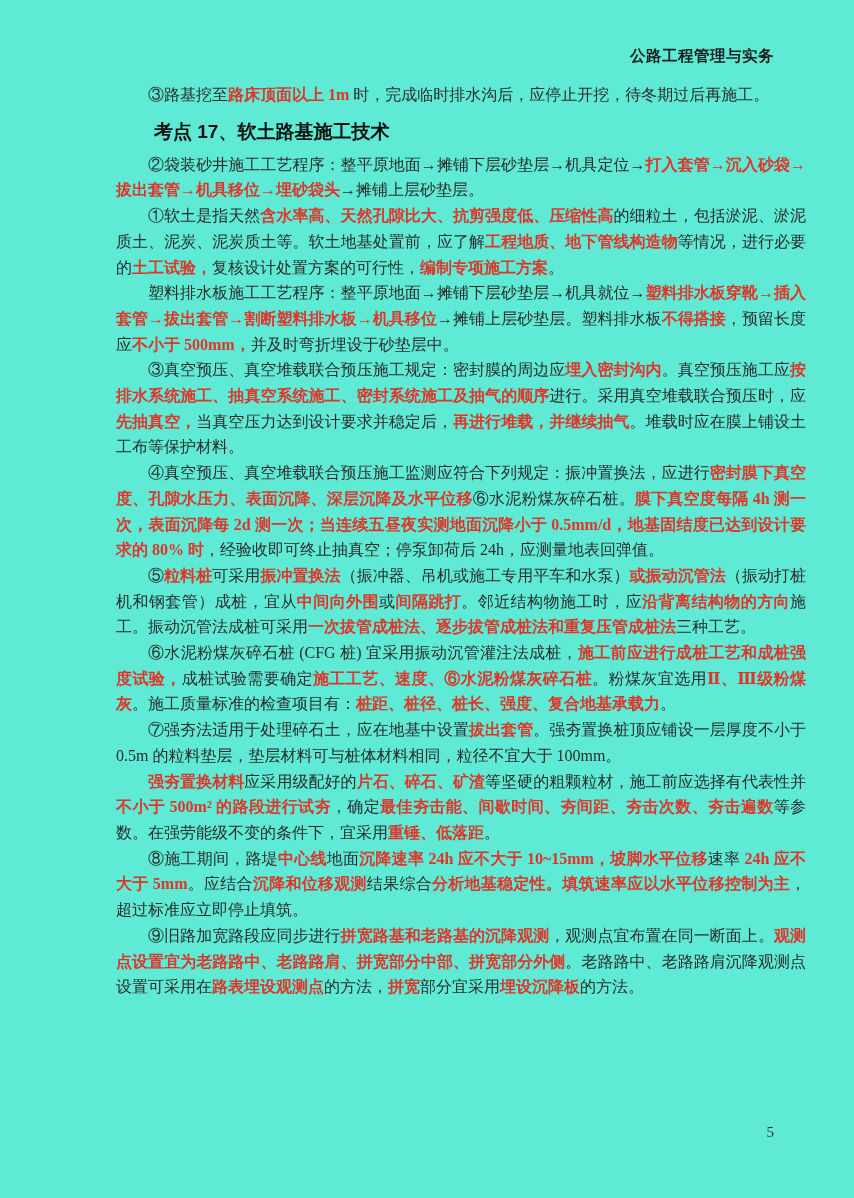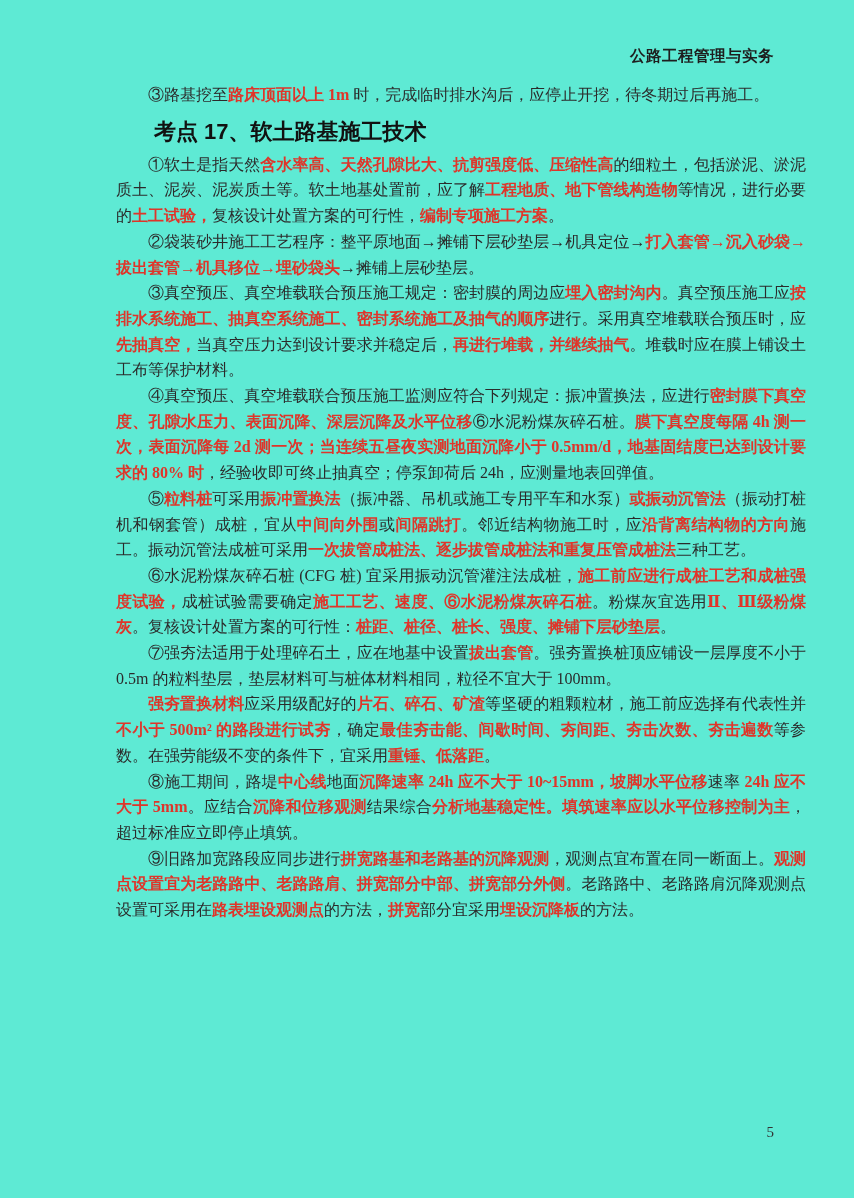--- a/index.html
+++ b/index.html
@@ -16,44 +16,45 @@
   }
   .content {
     position:absolute; top:82px; left:85px; width:690px;margin-left:31px;
   }
   .para {
     margin:0; font-size:16px; line-height:25.7px;
     text-align:justify; text-indent:2em; color:var(--ink);
   }
   .heading {
     font-family:"Liberation Sans","DejaVu Sans",sans-serif;
-    font-weight:bold; font-size:22px; line-height:26px; color:#111;
+    font-weight:bold; font-size:19px; line-height:26px; color:#111;
     margin:11px 0 7px 0; padding-left:38px;
   }
   .seg.red { color:var(--red); font-weight:bold; }
   .page-number {
     position:absolute; right:80px; top:1124px;
     font-size:15px; color:#333;
   }
 </style>
 </head>
 <body>
 
 <div class="page">
   <div class="doc-header">公路工程管理与实务</div>
 
   <div class="content">
       <p class="para"><span class="seg">③路基挖至</span><span class="seg red">路床顶面以上 1m</span><span class="seg"> 时，完成临时排水沟后，应停止开挖，待冬期过后再施工。</span></p>
       <div class="heading">考点 17、软土路基施工技术</div>
+      <p class="para"><span class="seg">②袋装砂井施工工艺程序：整平原地面→摊铺下层砂垫层→机具定位→</span><span class="seg red">打入套管→沉入砂袋→拔出套管→机具移位→埋砂袋头</span><span class="seg">→摊铺上层砂垫层。</span></p>
       <p class="para"><span class="seg">①软土是指天然</span><span class="seg red">含水率高、天然孔隙比大、抗剪强度低、压缩性高</span><span class="seg">的细粒土，包括淤泥、淤泥质土、泥炭、泥炭质土等。软土地基处置前，应了解</span><span class="seg red">工程地质、地下管线构造物</span><span class="seg">等情况，进行必要的</span><span class="seg red">土工试验，</span><span class="seg">复核设计处置方案的可行性，</span><span class="seg red">编制专项施工方案</span><span class="seg">。</span></p>
-      <p class="para"><span class="seg">②袋装砂井施工工艺程序：整平原地面→摊铺下层砂垫层→机具定位→</span><span class="seg red">打入套管→沉入砂袋→拔出套管→机具移位→埋砂袋头</span><span class="seg">→摊铺上层砂垫层。</span></p>
+      <p class="para"><span class="seg">塑料排水板施工工艺程序：整平原地面→摊铺下层砂垫层→机具就位→</span><span class="seg red">塑料排水板穿靴→插入套管→拔出套管→割断塑料排水板→机具移位</span><span class="seg">→摊铺上层砂垫层。塑料排水板</span><span class="seg red">不得搭接</span><span class="seg">，预留长度应</span><span class="seg red">不小于 500mm，</span><span class="seg">并及时弯折埋设于砂垫层中。</span></p>
       <p class="para"><span class="seg">③真空预压、真空堆载联合预压施工规定：密封膜的周边应</span><span class="seg red">埋入密封沟内</span><span class="seg">。真空预压施工应</span><span class="seg red">按排水系统施工、抽真空系统施工、密封系统施工及抽气的顺序</span><span class="seg">进行。采用真空堆载联合预压时，应</span><span class="seg red">先抽真空，</span><span class="seg">当真空压力达到设计要求并稳定后，</span><span class="seg red">再进行堆载，并继续抽气</span><span class="seg">。堆载时应在膜上铺设土工布等保护材料。</span></p>
       <p class="para"><span class="seg">④真空预压、真空堆载联合预压施工监测应符合下列规定：振冲置换法，应进行</span><span class="seg red">密封膜下真空度、孔隙水压力、表面沉降、深层沉降及水平位移</span><span class="seg">⑥水泥粉煤灰碎石桩。</span><span class="seg red">膜下真空度每隔 4h 测一次，表面沉降每 2d 测一次；当连续五昼夜实测地面沉降小于 0.5mm/d，地基固结度已达到设计要求的 80% 时</span><span class="seg">，经验收即可终止抽真空；停泵卸荷后 24h，应测量地表回弹值。</span></p>
       <p class="para"><span class="seg">⑤</span><span class="seg red">粒料桩</span><span class="seg">可采用</span><span class="seg red">振冲置换法</span><span class="seg">（振冲器、吊机或施工专用平车和水泵）</span><span class="seg red">或振动沉管法</span><span class="seg">（振动打桩机和钢套管）成桩，宜从</span><span class="seg red">中间向外围</span><span class="seg">或</span><span class="seg red">间隔跳打</span><span class="seg">。邻近结构物施工时，应</span><span class="seg red">沿背离结构物的方向</span><span class="seg">施工。振动沉管法成桩可采用</span><span class="seg red">一次拔管成桩法、逐步拔管成桩法和重复压管成桩法</span><span class="seg">三种工艺。</span></p>
-      <p class="para"><span class="seg">⑥水泥粉煤灰碎石桩 (CFG 桩) 宜采用振动沉管灌注法成桩，</span><span class="seg red">施工前应进行成桩工艺和成桩强度试验，</span><span class="seg">成桩试验需要确定</span><span class="seg red">施工工艺、速度、⑥水泥粉煤灰碎石桩</span><span class="seg">。粉煤灰宜选用</span><span class="seg red">Ⅱ、Ⅲ级粉煤灰</span><span class="seg">。复核设计处置方案的可行性：</span><span class="seg red">桩距、桩径、桩长、强度、摊铺下层砂垫层</span><span class="seg">。</span></p>
+      <p class="para"><span class="seg">⑥水泥粉煤灰碎石桩 (CFG 桩) 宜采用振动沉管灌注法成桩，</span><span class="seg red">施工前应进行成桩工艺和成桩强度试验，</span><span class="seg">成桩试验需要确定</span><span class="seg red">施工工艺、速度、⑥水泥粉煤灰碎石桩</span><span class="seg">。粉煤灰宜选用</span><span class="seg red">Ⅱ、Ⅲ级粉煤灰</span><span class="seg">。施工质量标准的检查项目有：</span><span class="seg red">桩距、桩径、桩长、强度、复合地基承载力</span><span class="seg">。</span></p>
       <p class="para"><span class="seg">⑦强夯法适用于处理碎石土，应在地基中设置</span><span class="seg red">拔出套管</span><span class="seg">。强夯置换桩顶应铺设一层厚度不小于 0.5m 的粒料垫层，垫层材料可与桩体材料相同，粒径不宜大于 100mm。</span></p>
       <p class="para"><span class="seg red">强夯置换材料</span><span class="seg">应采用级配好的</span><span class="seg red">片石、碎石、矿渣</span><span class="seg">等坚硬的粗颗粒材，施工前应选择有代表性并</span><span class="seg red">不小于 500m² 的路段进行试夯</span><span class="seg">，确定</span><span class="seg red">最佳夯击能、间歇时间、夯间距、夯击次数、夯击遍数</span><span class="seg">等参数。在强劳能级不变的条件下，宜采用</span><span class="seg red">重锤、低落距</span><span class="seg">。</span></p>
       <p class="para"><span class="seg">⑧施工期间，路堤</span><span class="seg red">中心线</span><span class="seg">地面</span><span class="seg red">沉降速率 24h 应不大于 10~15mm，坡脚水平位移</span><span class="seg">速率 </span><span class="seg red">24h 应不大于 5mm</span><span class="seg">。应结合</span><span class="seg red">沉降和位移观测</span><span class="seg">结果综合</span><span class="seg red">分析地基稳定性。填筑速率应以水平位移控制为主</span><span class="seg">，超过标准应立即停止填筑。</span></p>
       <p class="para"><span class="seg">⑨旧路加宽路段应同步进行</span><span class="seg red">拼宽路基和老路基的沉降观测</span><span class="seg">，观测点宜布置在同一断面上。</span><span class="seg red">观测点设置宜为老路路中、老路路肩、拼宽部分中部、拼宽部分外侧</span><span class="seg">。老路路中、老路路肩沉降观测点设置可采用在</span><span class="seg red">路表埋设观测点</span><span class="seg">的方法，</span><span class="seg red">拼宽</span><span class="seg">部分宜采用</span><span class="seg red">埋设沉降板</span><span class="seg">的方法。</span></p>
     </div>
 
   <div class="page-number">5</div>
 </div>
 
 </body></html>

